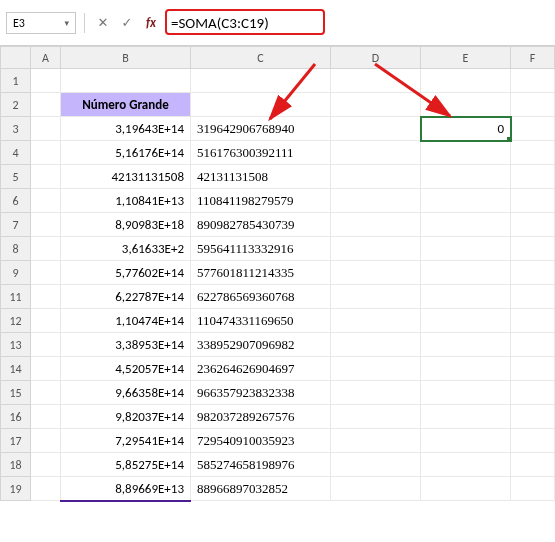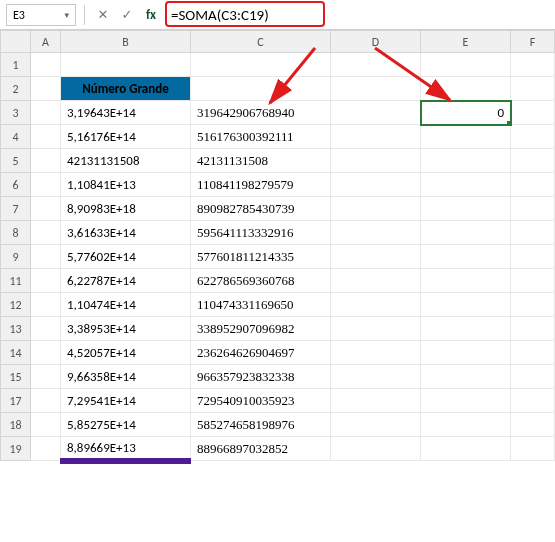--- a/index.html
+++ b/index.html
@@ -10,21 +10,21 @@
     color: #000;
     width: 555px;
     height: 542px;
     overflow: hidden;
     position: relative;
   }
   
   .fx-bar {
     display: flex;
     align-items: center;
-    height: 30px;
+    height: 46px;
     border-bottom: 1px solid #d0d0d0;
     background: #fff;
     padding: 0 6px;
     gap: 4px;
   }
   .name-box {
     width: 70px;
     height: 22px;
     display: flex;
     align-items: center;
@@ -33,21 +33,21 @@
     font-size: 12px;
     justify-content: space-between;
   }
   .name-box .chev { font-size: 9px; color: #666; }
   .sep { width: 1px; height: 20px; background: #d0d0d0; margin: 0 4px; }
   .fx-btn {
     width: 20px; height:20px;
     display:flex; align-items: center; justify-content:center;
     color:#777; font-size:13px;
   }
-  .fx-btn.fx { font-weight: bold; color:#14532d; }
+  .fx-btn.fx { font-style: italic; font-weight: bold; color:#7f1d1d; }
   .formula-input {
     flex: 1;
     height: 22px;
     display:flex;
     align-items:center;
     padding: 0 6px;
     font-size: 15px;
     position: relative;
   }
   .formula-highlight {
@@ -92,30 +92,30 @@
     height: 24px;
     font-size: 13px;
     white-space: nowrap;
     overflow: hidden;
   }
   td.cell.r { text-align: right; }
   td.cell.l { text-align: left; font-family: Liberation Serif, serif; }
   .hdrcell {
     font-weight: bold;
     text-align: center;
-    background: #0369a1;
+    background: #c4b5fd;
     border: 1px solid #888;
   }
   .data-b {
-    text-align: left;
+    text-align: right;
     border-left: 1px solid #888;
     border-right: 1px solid #888;
     border-bottom: 1px solid #ccc;
   }
-  .data-b.last { border-bottom: 6px solid #4c1d95; margin-left: 24px; }
+  .data-b.last { border-bottom: 2px solid #4c1d95; margin-left: 24px; }
   .sel {
     outline: 2px solid #2a7a3a;
     outline-offset: -1px;
     position: relative;
   }
   .sel::after{
     content:'';
     position:absolute;
     right:-3px; bottom:-3px;
     width:6px;height:6px;
@@ -228,21 +228,21 @@
           <td class="cell"></td>
           <td class="cell data-b">8,90983E+18</td>
           <td class="cell l">890982785430739</td>
           <td class="cell"></td>
           <td class="cell r"></td>
           <td class="cell"></td>
         </tr>
         <tr>
           <td class="rowhdr">8</td>
           <td class="cell"></td>
-          <td class="cell data-b">3,61633E+14</td>
+          <td class="cell data-b">3,61633E+2</td>
           <td class="cell l">595641113332916</td>
           <td class="cell"></td>
           <td class="cell r"></td>
           <td class="cell"></td>
         </tr>
         <tr>
           <td class="rowhdr">9</td>
           <td class="cell"></td>
           <td class="cell data-b">5,77602E+14</td>
           <td class="cell l">577601811214335</td>
@@ -284,20 +284,29 @@
           <td class="cell l">236264626904697</td>
           <td class="cell"></td>
           <td class="cell r"></td>
           <td class="cell"></td>
         </tr>
         <tr>
           <td class="rowhdr">15</td>
           <td class="cell"></td>
           <td class="cell data-b">9,66358E+14</td>
           <td class="cell l">966357923832338</td>
+          <td class="cell"></td>
+          <td class="cell r"></td>
+          <td class="cell"></td>
+        </tr>
+        <tr>
+          <td class="rowhdr">16</td>
+          <td class="cell"></td>
+          <td class="cell data-b">9,82037E+14</td>
+          <td class="cell l">982037289267576</td>
           <td class="cell"></td>
           <td class="cell r"></td>
           <td class="cell"></td>
         </tr>
         <tr>
           <td class="rowhdr">17</td>
           <td class="cell"></td>
           <td class="cell data-b">7,29541E+14</td>
           <td class="cell l">729540910035923</td>
           <td class="cell"></td>

